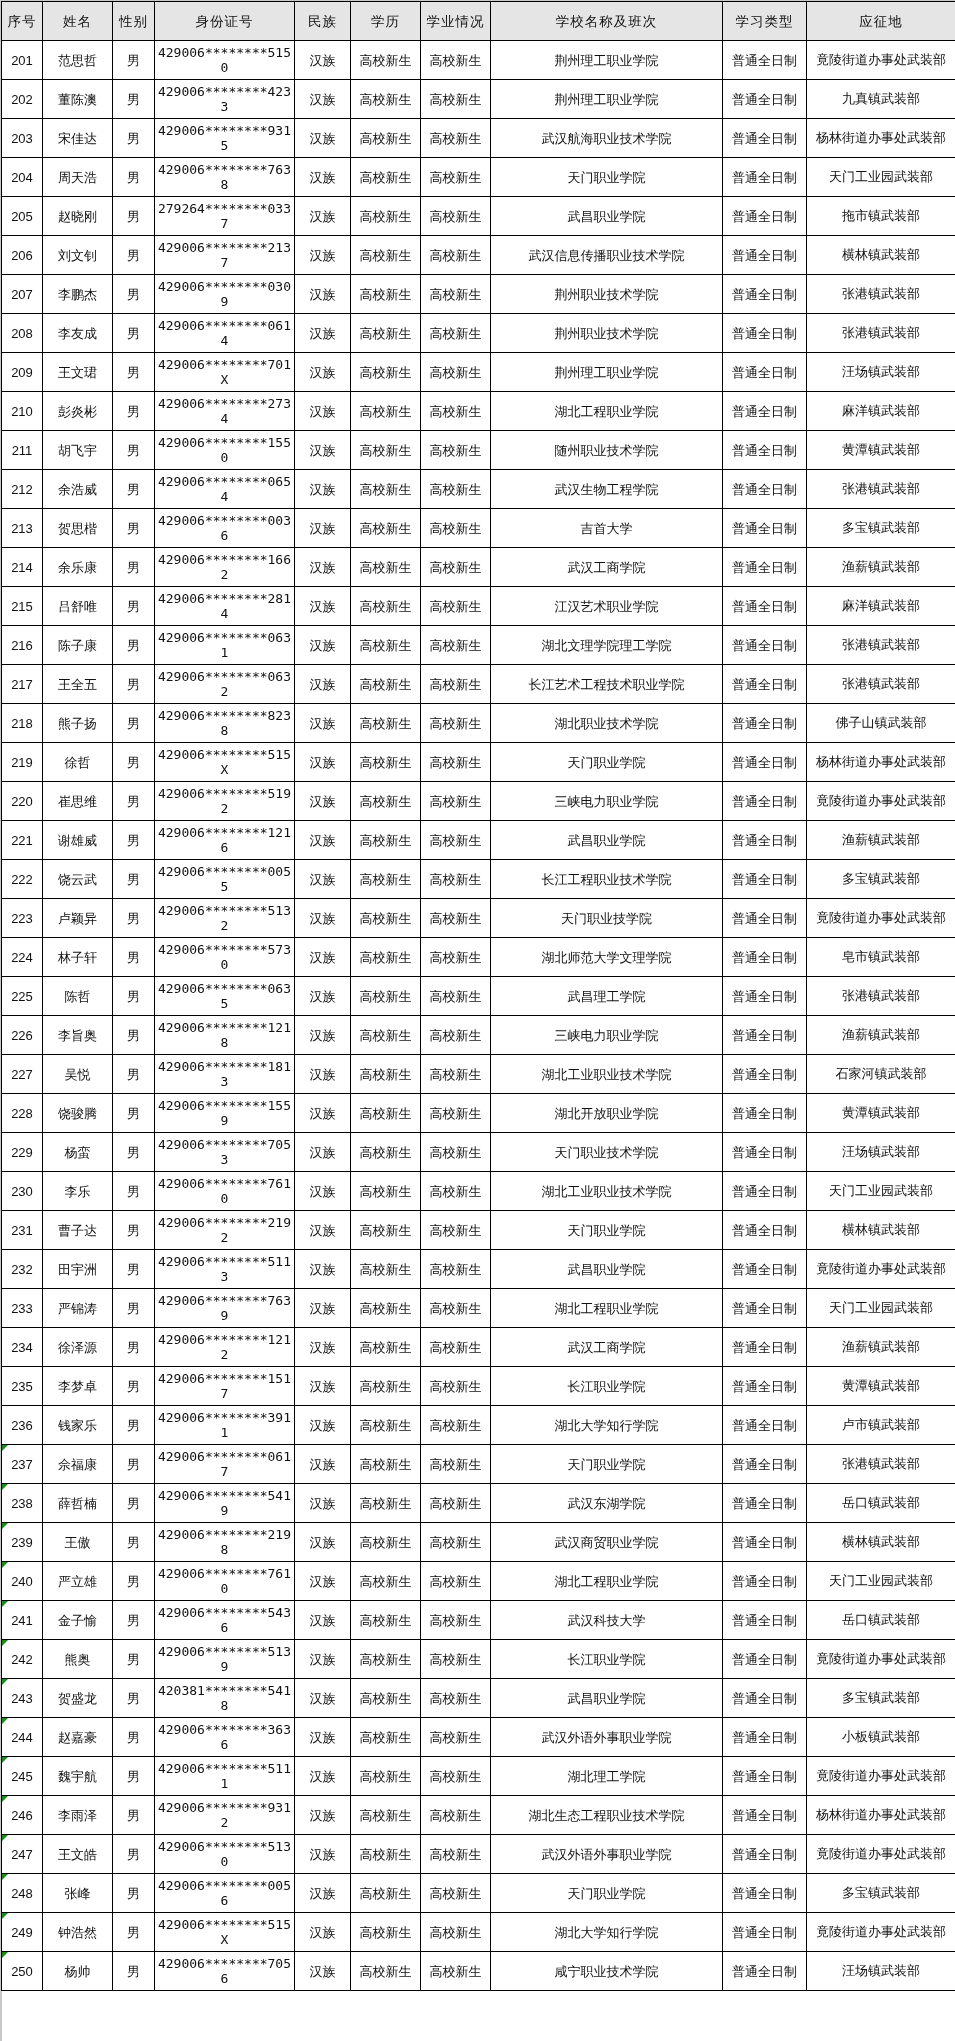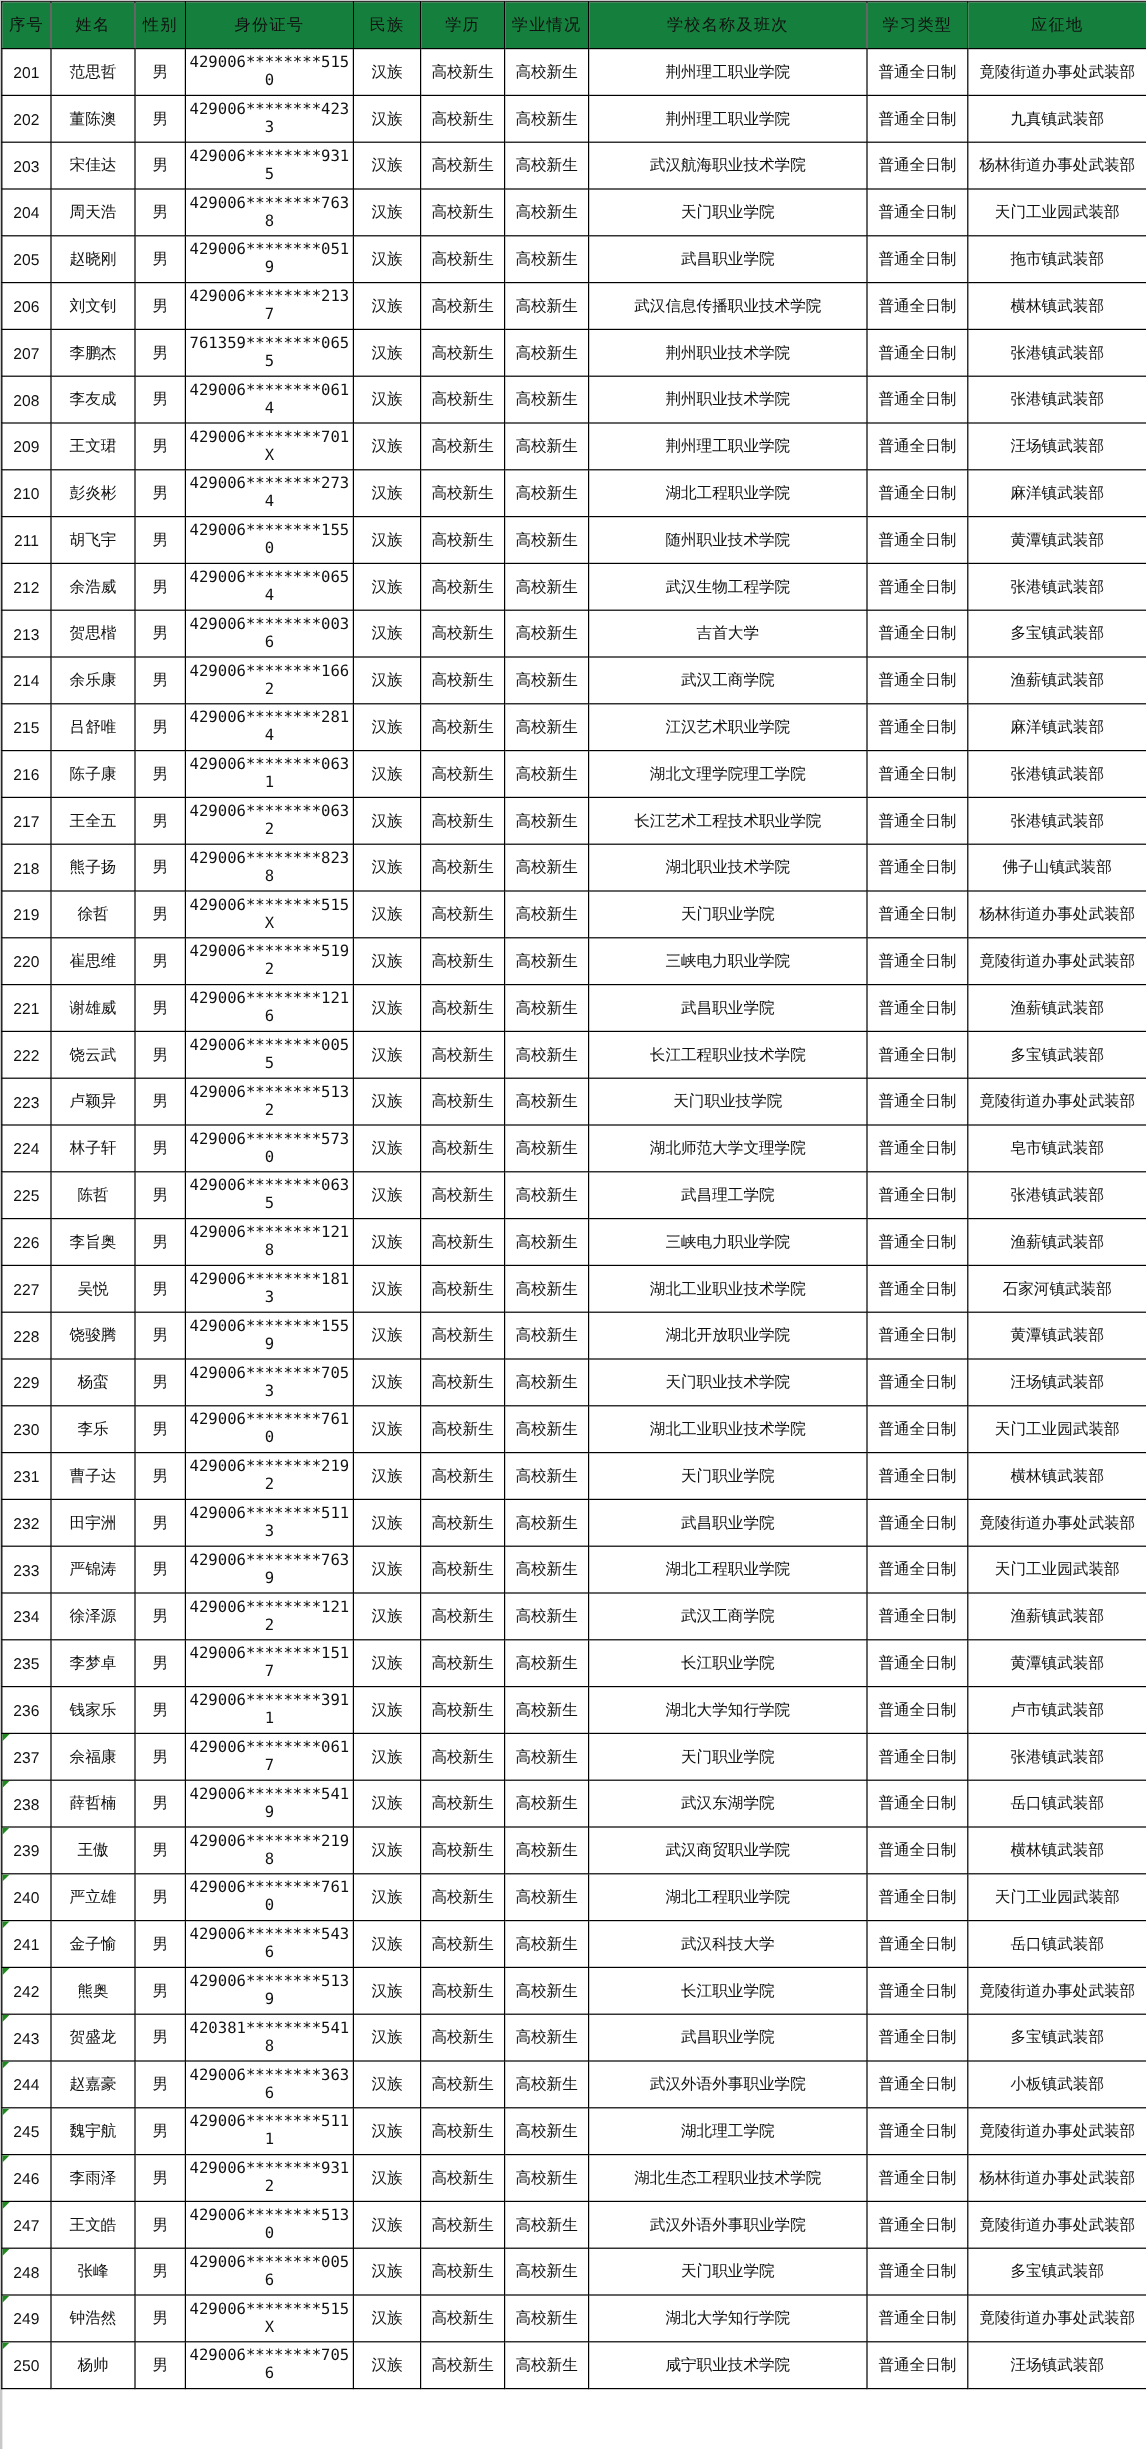--- a/index.html
+++ b/index.html
@@ -18,21 +18,21 @@
   table.sheet col.c7 { width: 232px; }
   table.sheet col.c8 { width: 84px; }
   table.sheet col.c9 { width: 149px; }
   table.sheet th, table.sheet td {
     border: 1px solid #000;
     height: 39px; padding: 0 2px;
     text-align: center; vertical-align: middle;
     font-size: 13px; color: #111; line-height: 15px;
     overflow: hidden; position: relative; box-sizing: border-box;
   }
-  table.sheet th { background: #15803d; font-weight: normal; font-size: 13.5px; letter-spacing: 1px; }
+  table.sheet th { background: #e5e5e5; font-weight: normal; font-size: 13.5px; letter-spacing: 1px; }
   td.num { font-family: Liberation Sans, sans-serif; font-size: 12.5px; }
   td.idno { font-family: "DejaVu Sans Mono", "Liberation Mono", monospace; font-size: 12px;
             line-height: 14px; word-break: break-all; vertical-align: top; padding-top: 4px; }
   td.loc { line-height: 15px; font-family: Liberation Mono, monospace; }
   .flag { position: absolute; left: 0; top: 0; width: 0; height: 0;
           border-top: 6px solid #1f8a1f; border-right: 6px solid transparent; }
 </style>
 </head>
 <body>
 
@@ -112,21 +112,21 @@
         <td><span>高校新生</span></td>
         <td><span>高校新生</span></td>
         <td><span>天门职业学院</span></td>
         <td><span>普通全日制</span></td>
         <td class="loc"><span>天门工业园武装部</span></td>
       </tr>
       <tr>
         <td class="num"><span>205</span></td>
         <td><span>赵晓刚</span></td>
         <td><span>男</span></td>
-        <td class="idno"><span>429006********0519</span></td>
+        <td class="idno"><span>279264********0337</span></td>
         <td><span>汉族</span></td>
         <td><span>高校新生</span></td>
         <td><span>高校新生</span></td>
         <td><span>武昌职业学院</span></td>
         <td><span>普通全日制</span></td>
         <td class="loc"><span>拖市镇武装部</span></td>
       </tr>
       <tr>
         <td class="num"><span>206</span></td>
         <td><span>刘文钊</span></td>
@@ -136,21 +136,21 @@
         <td><span>高校新生</span></td>
         <td><span>高校新生</span></td>
         <td><span>武汉信息传播职业技术学院</span></td>
         <td><span>普通全日制</span></td>
         <td class="loc"><span>横林镇武装部</span></td>
       </tr>
       <tr>
         <td class="num"><span>207</span></td>
         <td><span>李鹏杰</span></td>
         <td><span>男</span></td>
-        <td class="idno"><span>761359********0655</span></td>
+        <td class="idno"><span>429006********0309</span></td>
         <td><span>汉族</span></td>
         <td><span>高校新生</span></td>
         <td><span>高校新生</span></td>
         <td><span>荆州职业技术学院</span></td>
         <td><span>普通全日制</span></td>
         <td class="loc"><span>张港镇武装部</span></td>
       </tr>
       <tr>
         <td class="num"><span>208</span></td>
         <td><span>李友成</span></td>

